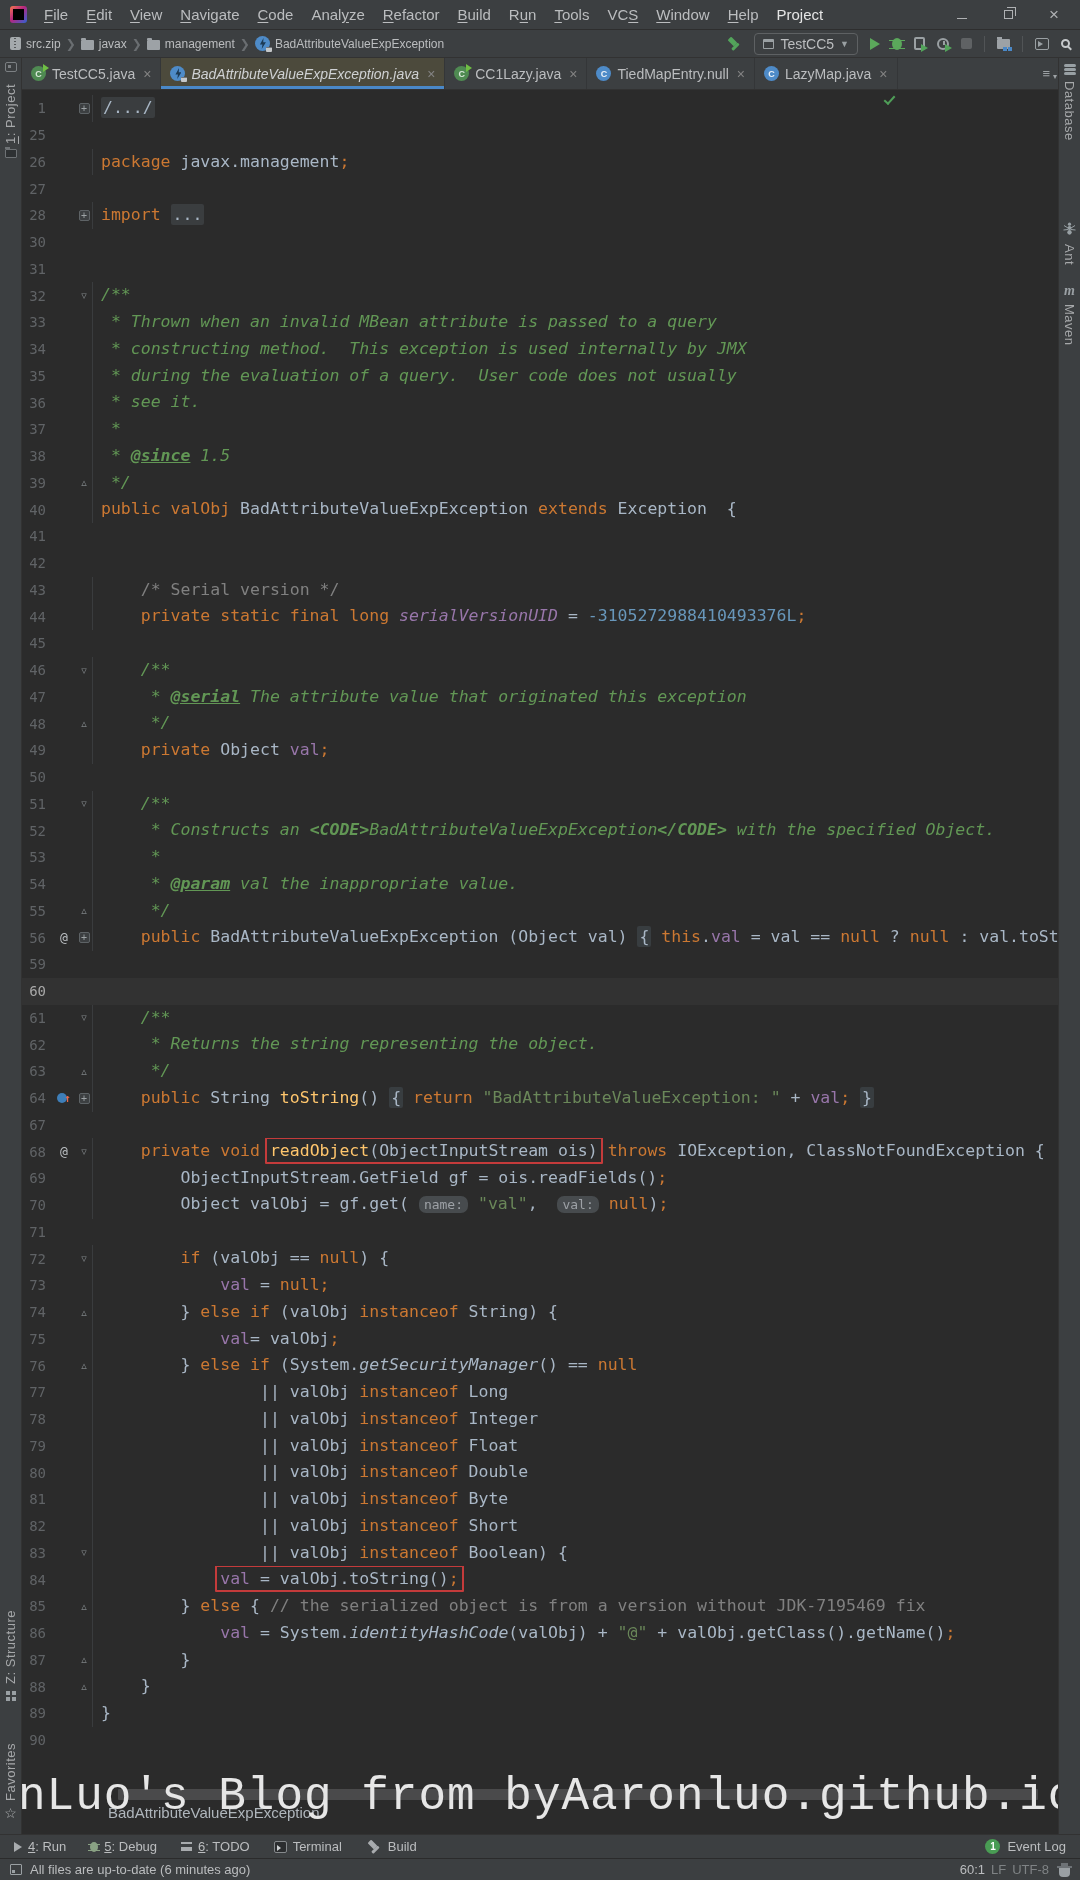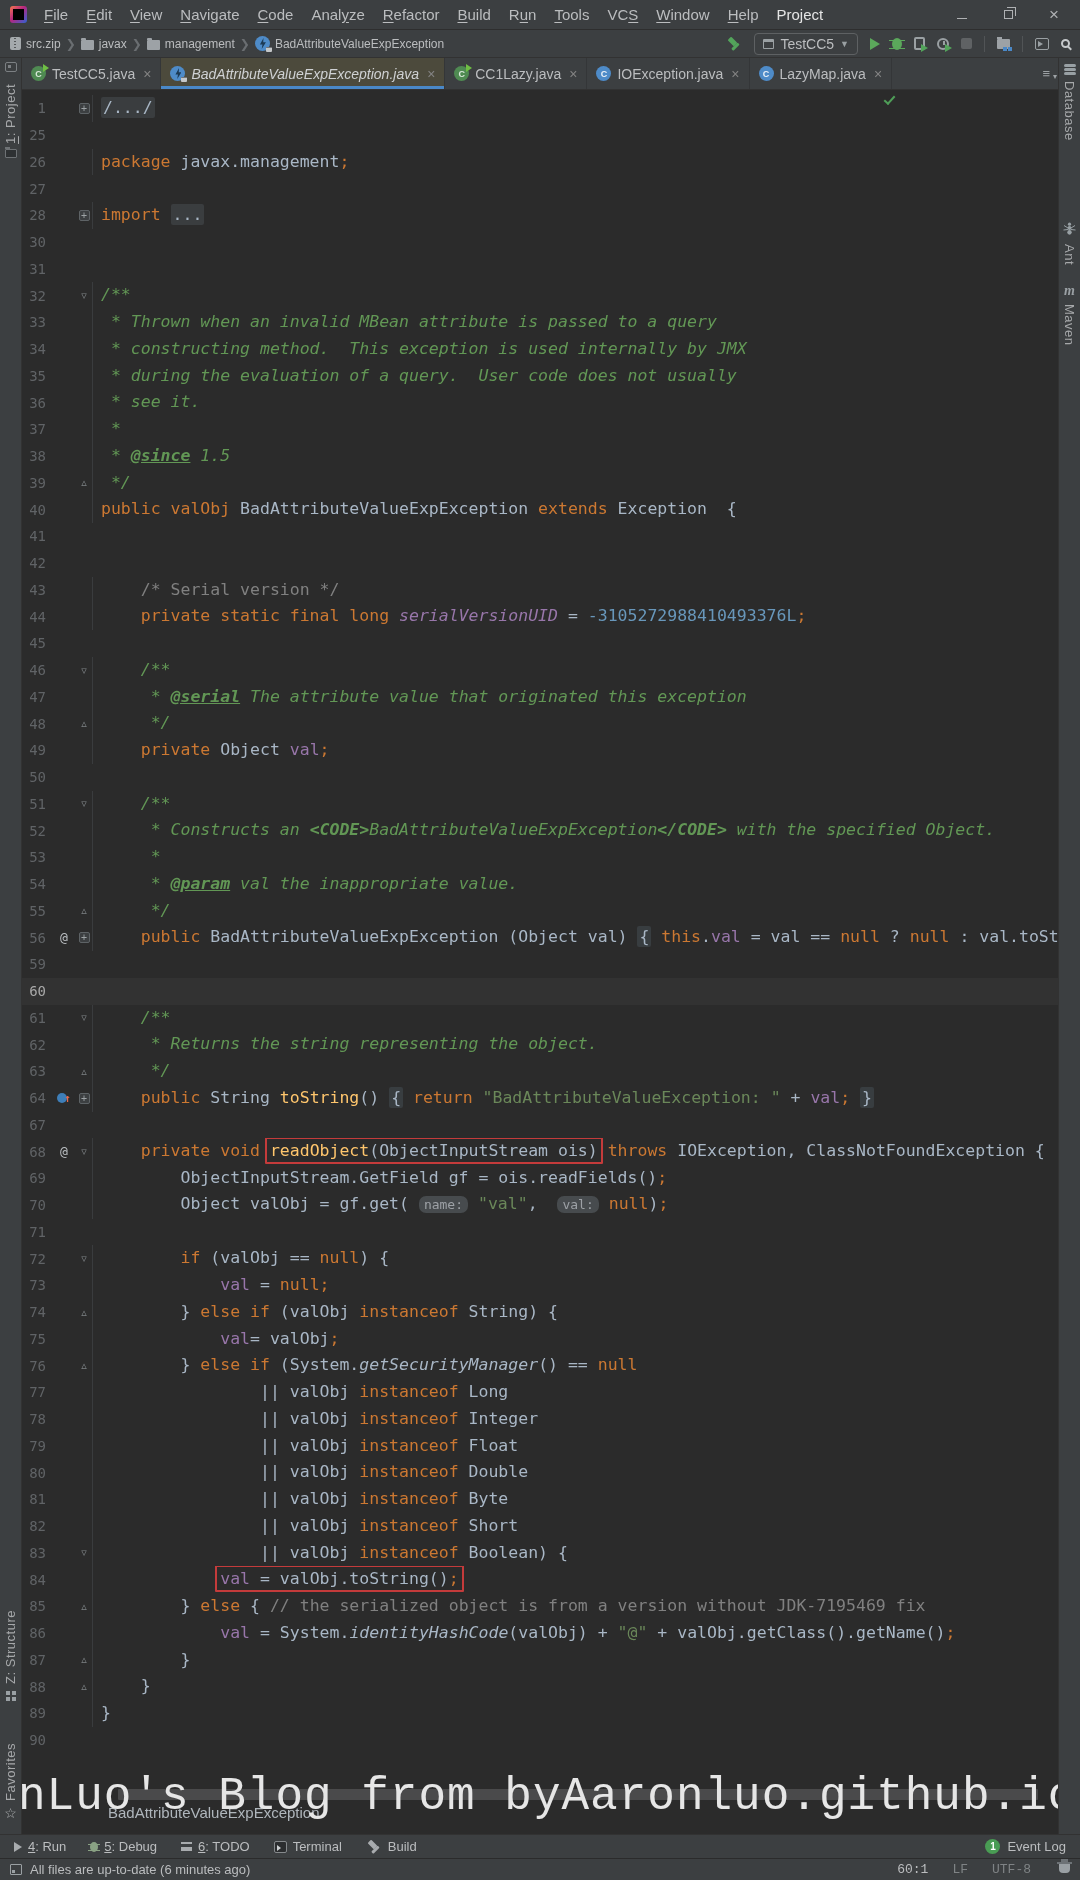--- a/index.html
+++ b/index.html
@@ -158,21 +158,21 @@
   .ic-term { width:13px; height:12px; background:#2B2D2F; border:1px solid #85898C; border-radius:2px; position:relative; }
   .ic-term::before { content:""; position:absolute; left:2px; top:3px; width:0; height:0;
                      border-left:4px solid #CDD0D2; border-top:3px solid transparent; border-bottom:3px solid transparent; }
   .eventlog { margin-left:auto; display:flex; align-items:center; gap:7px; }
   .ev-badge { width:15px; height:15px; border-radius:50%; background:#499C54; color:#fff; font-size:10px; font-weight:bold;
               display:inline-flex; align-items:center; justify-content:center; }
   .statusbar { height:22px; background:#3C3F41; border-top:1px solid #2b2b2b; display:flex; align-items:center;
                padding:0 10px; font-size:13px; color:#BBBDBF; gap:8px; }
   .ic-sbwin { width:12px; height:11px; border:1.5px solid #9AA0A3; border-radius:1px; position:relative; }
   .ic-sbwin::before { content:""; position:absolute; left:1px; bottom:1px; width:3px; height:3px; background:#9AA0A3; }
-  .sb-right { margin-left:auto; display:flex; align-items:flex-start; gap:24px;font-family:Liberation Mono, monospace; }
+  .sb-right { margin-left:auto; display:flex; align-items:flex-end; gap:6px; }
   .sb-dim { color:#7F8385; }
   .ic-hector { width:11px; height:11px; background:#9AA0A4; border-radius:2px 2px 4px 4px; position:relative; margin-left:4px; }
   .ic-hector::before { content:""; position:absolute; top:-3px; left:2px; width:7px; height:3px; background:#6D7276; }
   .ic-hector::after { content:""; position:absolute; top:0px; left:-2px; width:15px; height:2px; background:#6D7276; }
 </style>
 </head>
 <body>
 
 <div class="app">
 
@@ -269,21 +269,21 @@
             <span>BadAttributeValueExpException.java</span>
             <span class="close">×</span>
           </div>
           <div class="tab">
             <span class="ic-classrun">C<b></b></span>
             <span>CC1Lazy.java</span>
             <span class="close">×</span>
           </div>
           <div class="tab">
             <span class="ic-classc">C</span>
-            <span>IOException.java</span>
+            <span>TiedMapEntry.null</span>
             <span class="close">×</span>
           </div>
           <div class="tab">
             <span class="ic-classc">C</span>
             <span>LazyMap.java</span>
             <span class="close">×</span>
           </div>
           <div class="tab-extra">
             <span class="ic-tablist">≡</span>
           </div>

